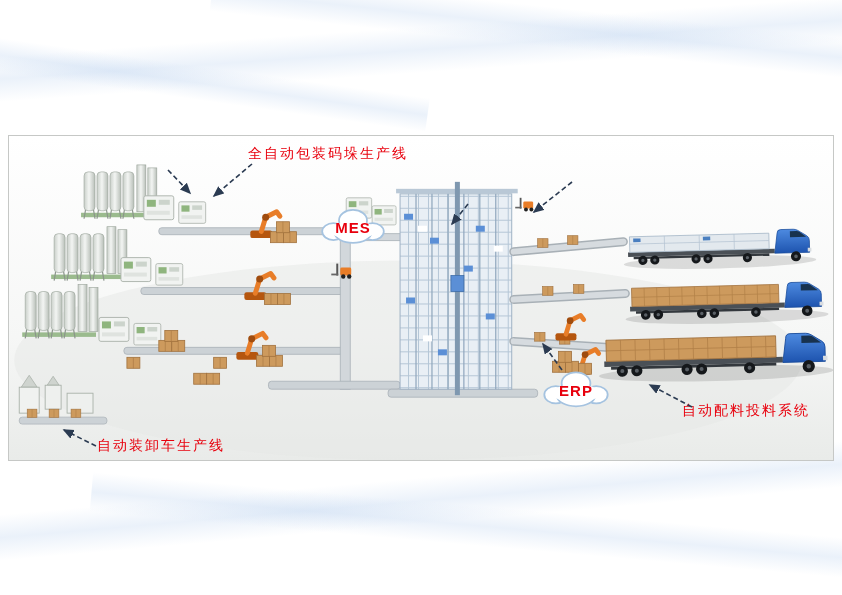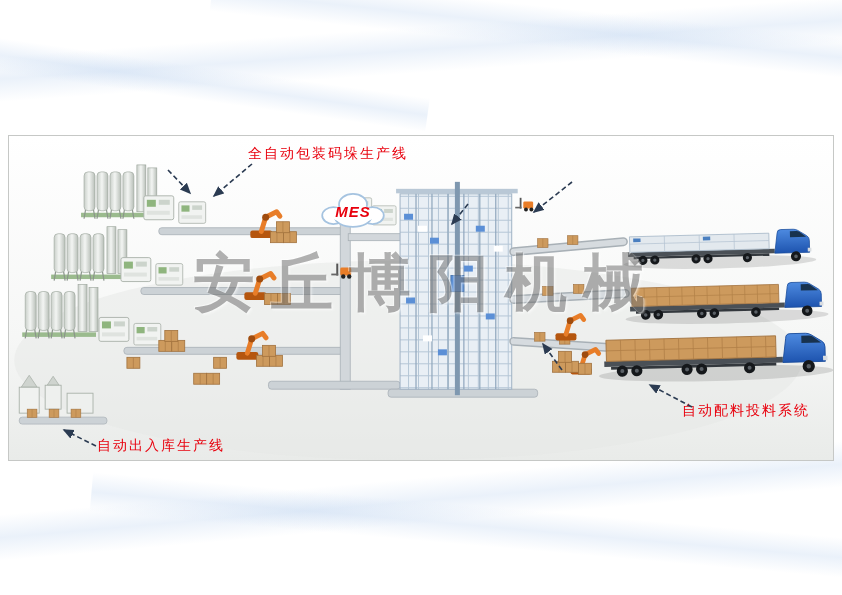--- a/index.html
+++ b/index.html
@@ -277,42 +277,54 @@
           <use href="#cargoTan"></use>
       </g>
       <g transform="translate(596,196) rotate(-1.5) scale(1.12)">
         <ellipse cx="100" cy="40" rx="105" ry="7" fill="rgba(0,0,0,0.12)"></ellipse>
         <use href="#truckBody"></use>
           <use href="#cargoTan"></use>
       </g>
     </svg>
   </div>
 
-  <div class="watermark">安丘博阳机械</div>
-
-
-  <div class="cloud" style="left:318px;top:188px;width:70px;height:44px;font-style:italic;">
+
+
+  <div class="cloud" style="left:318px;top:204px;width:70px;height:44px;">
     <svg viewBox="0 0 100 60">
       <g fill="#ffffff" style="stroke:var(--cloud-outline,#a5c3e0)" stroke-width="2.5">
         <ellipse cx="22" cy="38" rx="16" ry="12"></ellipse>
           <ellipse cx="50" cy="22" rx="20" ry="15"></ellipse>
         <ellipse cx="78" cy="38" rx="16" ry="12"></ellipse>
           <ellipse cx="50" cy="40" rx="26" ry="14"></ellipse>
       </g>
       <ellipse cx="50" cy="36" rx="32" ry="13" fill="#fff"></ellipse>
         <ellipse cx="50" cy="31" rx="19" ry="12" fill="#fff"></ellipse>
     </svg>
     <span class="cloud-label">MES</span>
   </div>
 
 
 
+  <div class="cloud" style="left:540px;top:366px;width:72px;height:46px;">
+    <svg viewBox="0 0 100 60">
+      <g fill="#ffffff" style="stroke:var(--cloud-outline,#a5c3e0)" stroke-width="2.5">
+        <ellipse cx="22" cy="38" rx="16" ry="12"></ellipse>
+          <ellipse cx="50" cy="22" rx="20" ry="15"></ellipse>
+        <ellipse cx="78" cy="38" rx="16" ry="12"></ellipse>
+          <ellipse cx="50" cy="40" rx="26" ry="14"></ellipse>
+      </g>
+      <ellipse cx="50" cy="36" rx="32" ry="13" fill="#fff"></ellipse>
+        <ellipse cx="50" cy="31" rx="19" ry="12" fill="#fff"></ellipse>
+    </svg>
+    <span class="cloud-label">ERP</span>
+  </div>
 
   <div class="red-label" style="left:248px;top:145px;">全自动包装码垛生产线</div>
-  <div class="red-label" style="left:97px;top:437px;">自动出入库生产线</div>
+  <div class="red-label" style="left:97px;top:437px;">自动装卸车生产线</div>
   <div class="red-label" style="left:682px;top:402px;">自动配料投料系统</div>
 
   <svg class="arrows" viewBox="0 0 842 595">
     <defs>
       <marker id="mk" markerWidth="8" markerHeight="8" refX="6" refY="3" orient="auto">
         <path d="M0 0 L7 3 L0 6 Z" style="fill:var(--arrow-dark,#2b3b52)"></path>
       </marker>
     </defs>
     <g fill="none" style="stroke:var(--arrow-dark,#2b3b52)" stroke-width="1.6" stroke-dasharray="5 3" marker-end="url(#mk)">
       <path d="M168 170 L190 193"></path>

